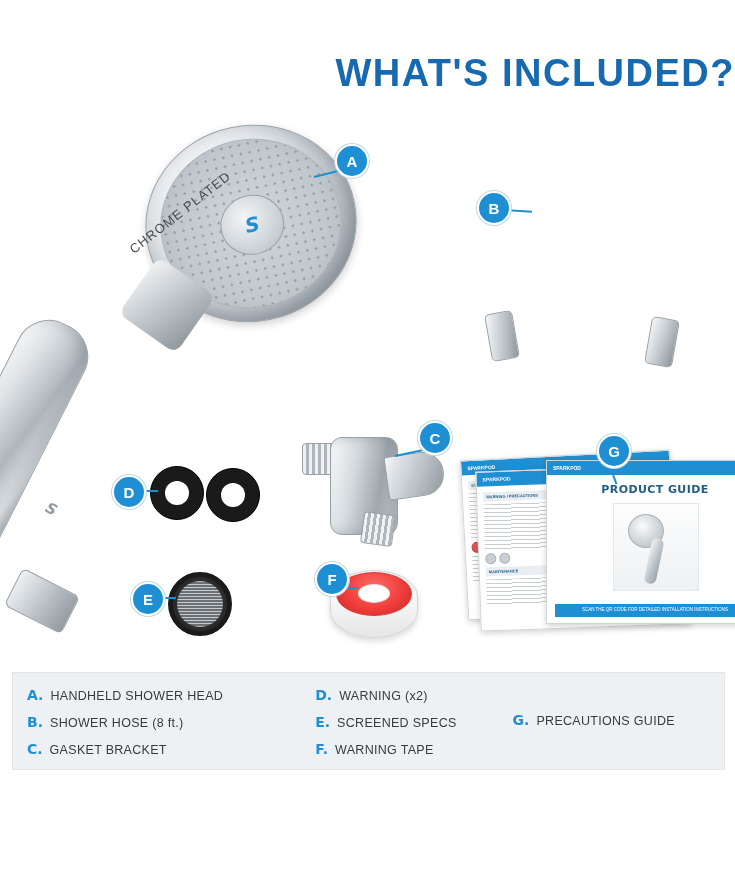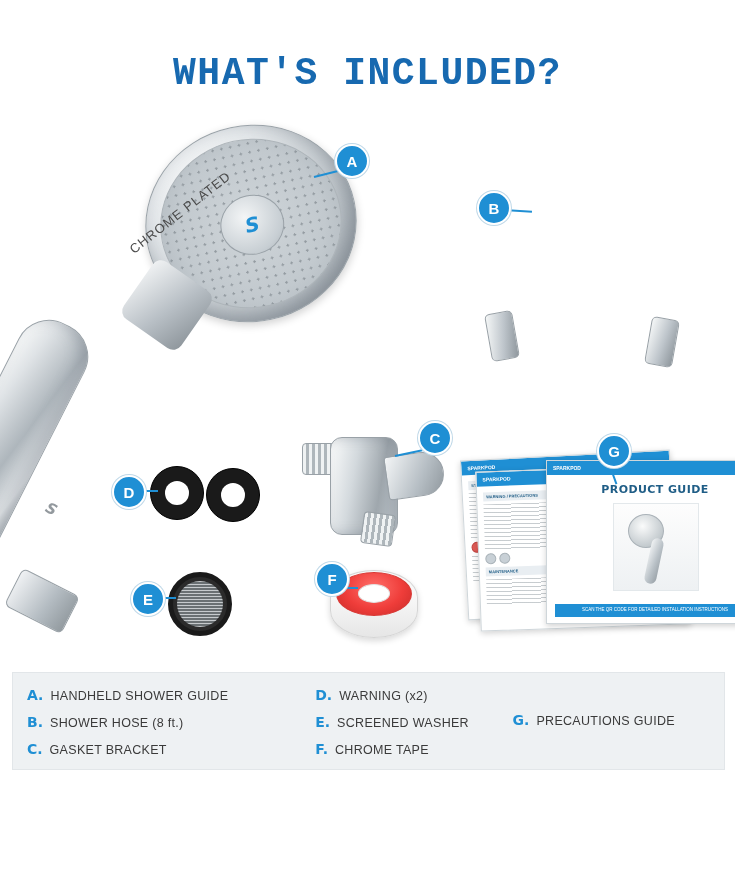--- a/index.html
+++ b/index.html
@@ -17,26 +17,26 @@
     background: #ffffff;
     overflow: hidden;
   }
 
   
   .title {
     position: absolute;
     top: 52px;
     left: 0;
     width: 735px;
-    text-align: center;
+    text-align: right;
     font-size: 38px;
     font-weight: bold;
     letter-spacing: 1.5px;
     color: #1769b0;
-    font-family: Liberation Mono, monospace;
+    font-family: Liberation Sans, sans-serif;
   }
 
   
   .badge {
     position: absolute;
     width: 30px;
     height: 30px;
     border-radius: 50%;
     background: #1f8fd4;
     border: 2px solid #ffffff;
@@ -625,44 +625,44 @@
 
   <div class="leader" style="left:611px; top:468px; width:16px; transform: rotate(70deg);"></div>
   <div class="badge" style="left:597px; top:434px;">G</div>
 
   <div class="legend">
     <div class="legend-inner">
 
       <div class="legend-col c1">
         <div class="legend-row">
           <span class="legend-key">A.</span>
-          <span class="legend-text">HANDHELD SHOWER GUIDE</span>
+          <span class="legend-text">HANDHELD SHOWER HEAD</span>
         </div>
         <div class="legend-row">
           <span class="legend-key">B.</span>
           <span class="legend-text">SHOWER HOSE (8 ft.)</span>
         </div>
         <div class="legend-row">
           <span class="legend-key">C.</span>
           <span class="legend-text">GASKET BRACKET</span>
         </div>
       </div>
 
       <div class="legend-col c2">
         <div class="legend-row">
           <span class="legend-key">D.</span>
           <span class="legend-text">WARNING (x2)</span>
         </div>
         <div class="legend-row">
           <span class="legend-key">E.</span>
-          <span class="legend-text">SCREENED WASHER</span>
+          <span class="legend-text">SCREENED SPECS</span>
         </div>
         <div class="legend-row">
           <span class="legend-key">F.</span>
-          <span class="legend-text">CHROME TAPE</span>
+          <span class="legend-text">WARNING TAPE</span>
         </div>
       </div>
 
       <div class="legend-col c3">
         <div class="legend-row" style="margin-top:25px;">
           <span class="legend-key">G.</span>
           <span class="legend-text">PRECAUTIONS GUIDE</span>
         </div>
       </div>
 

